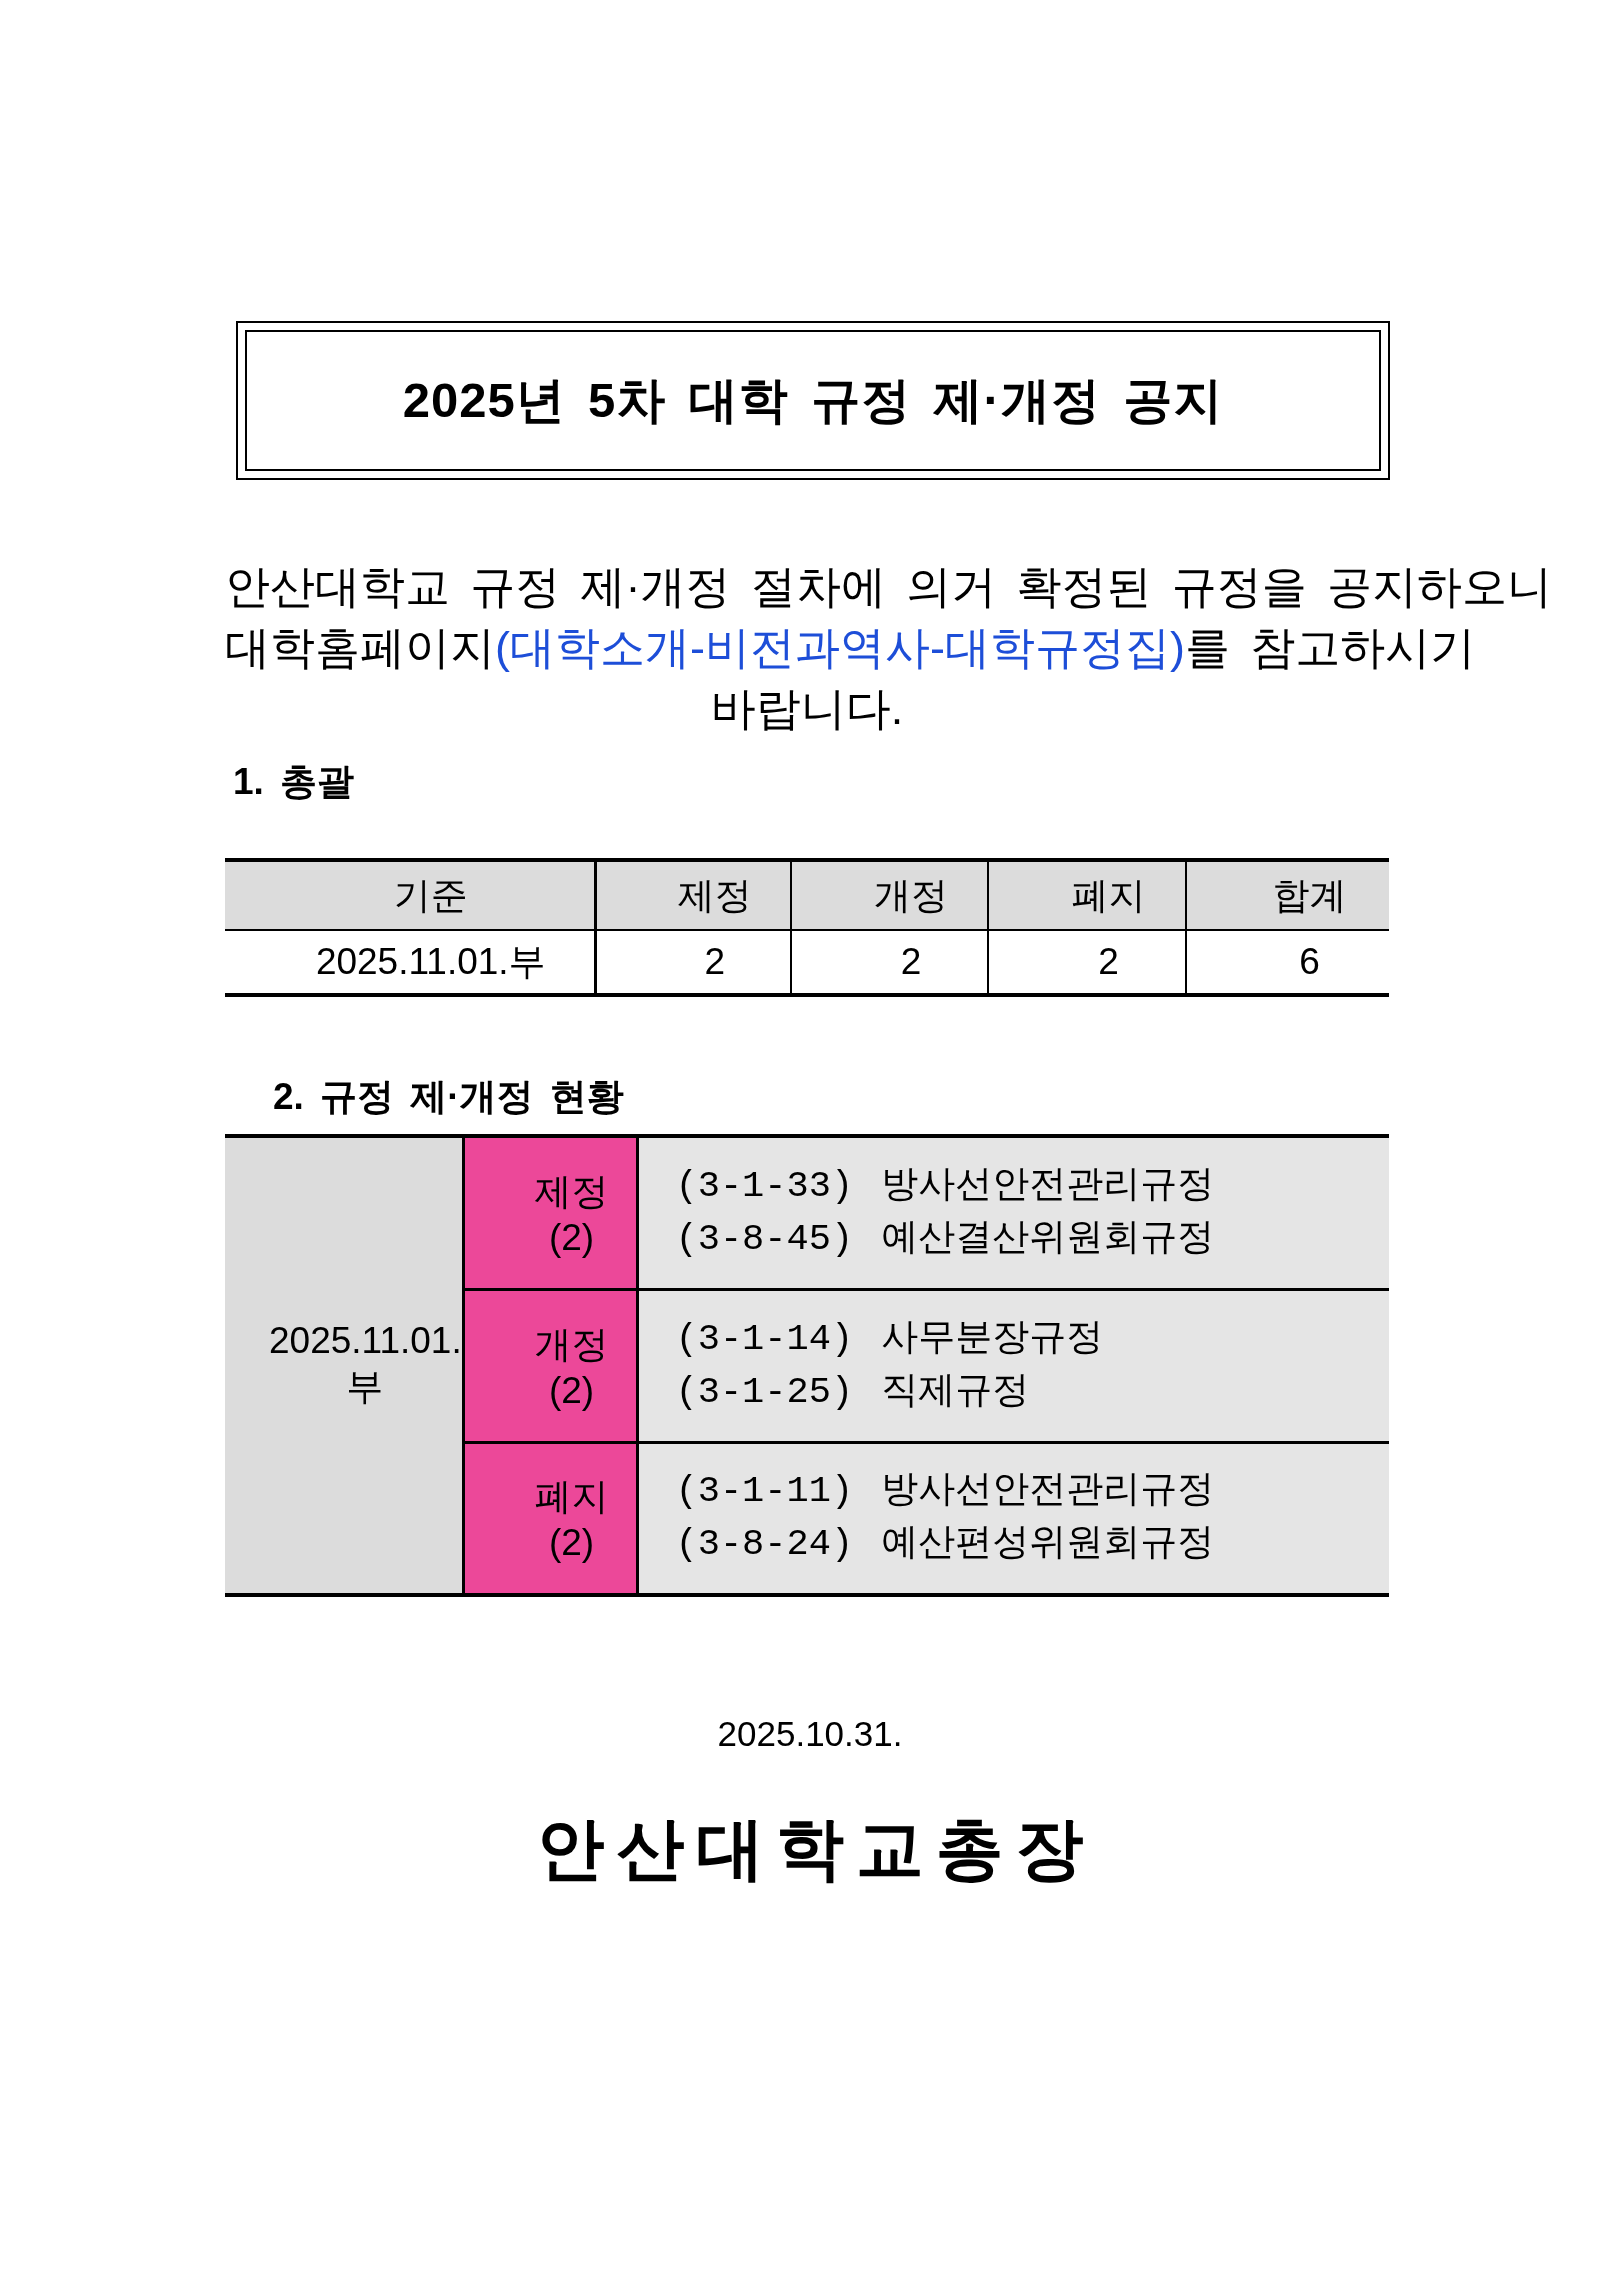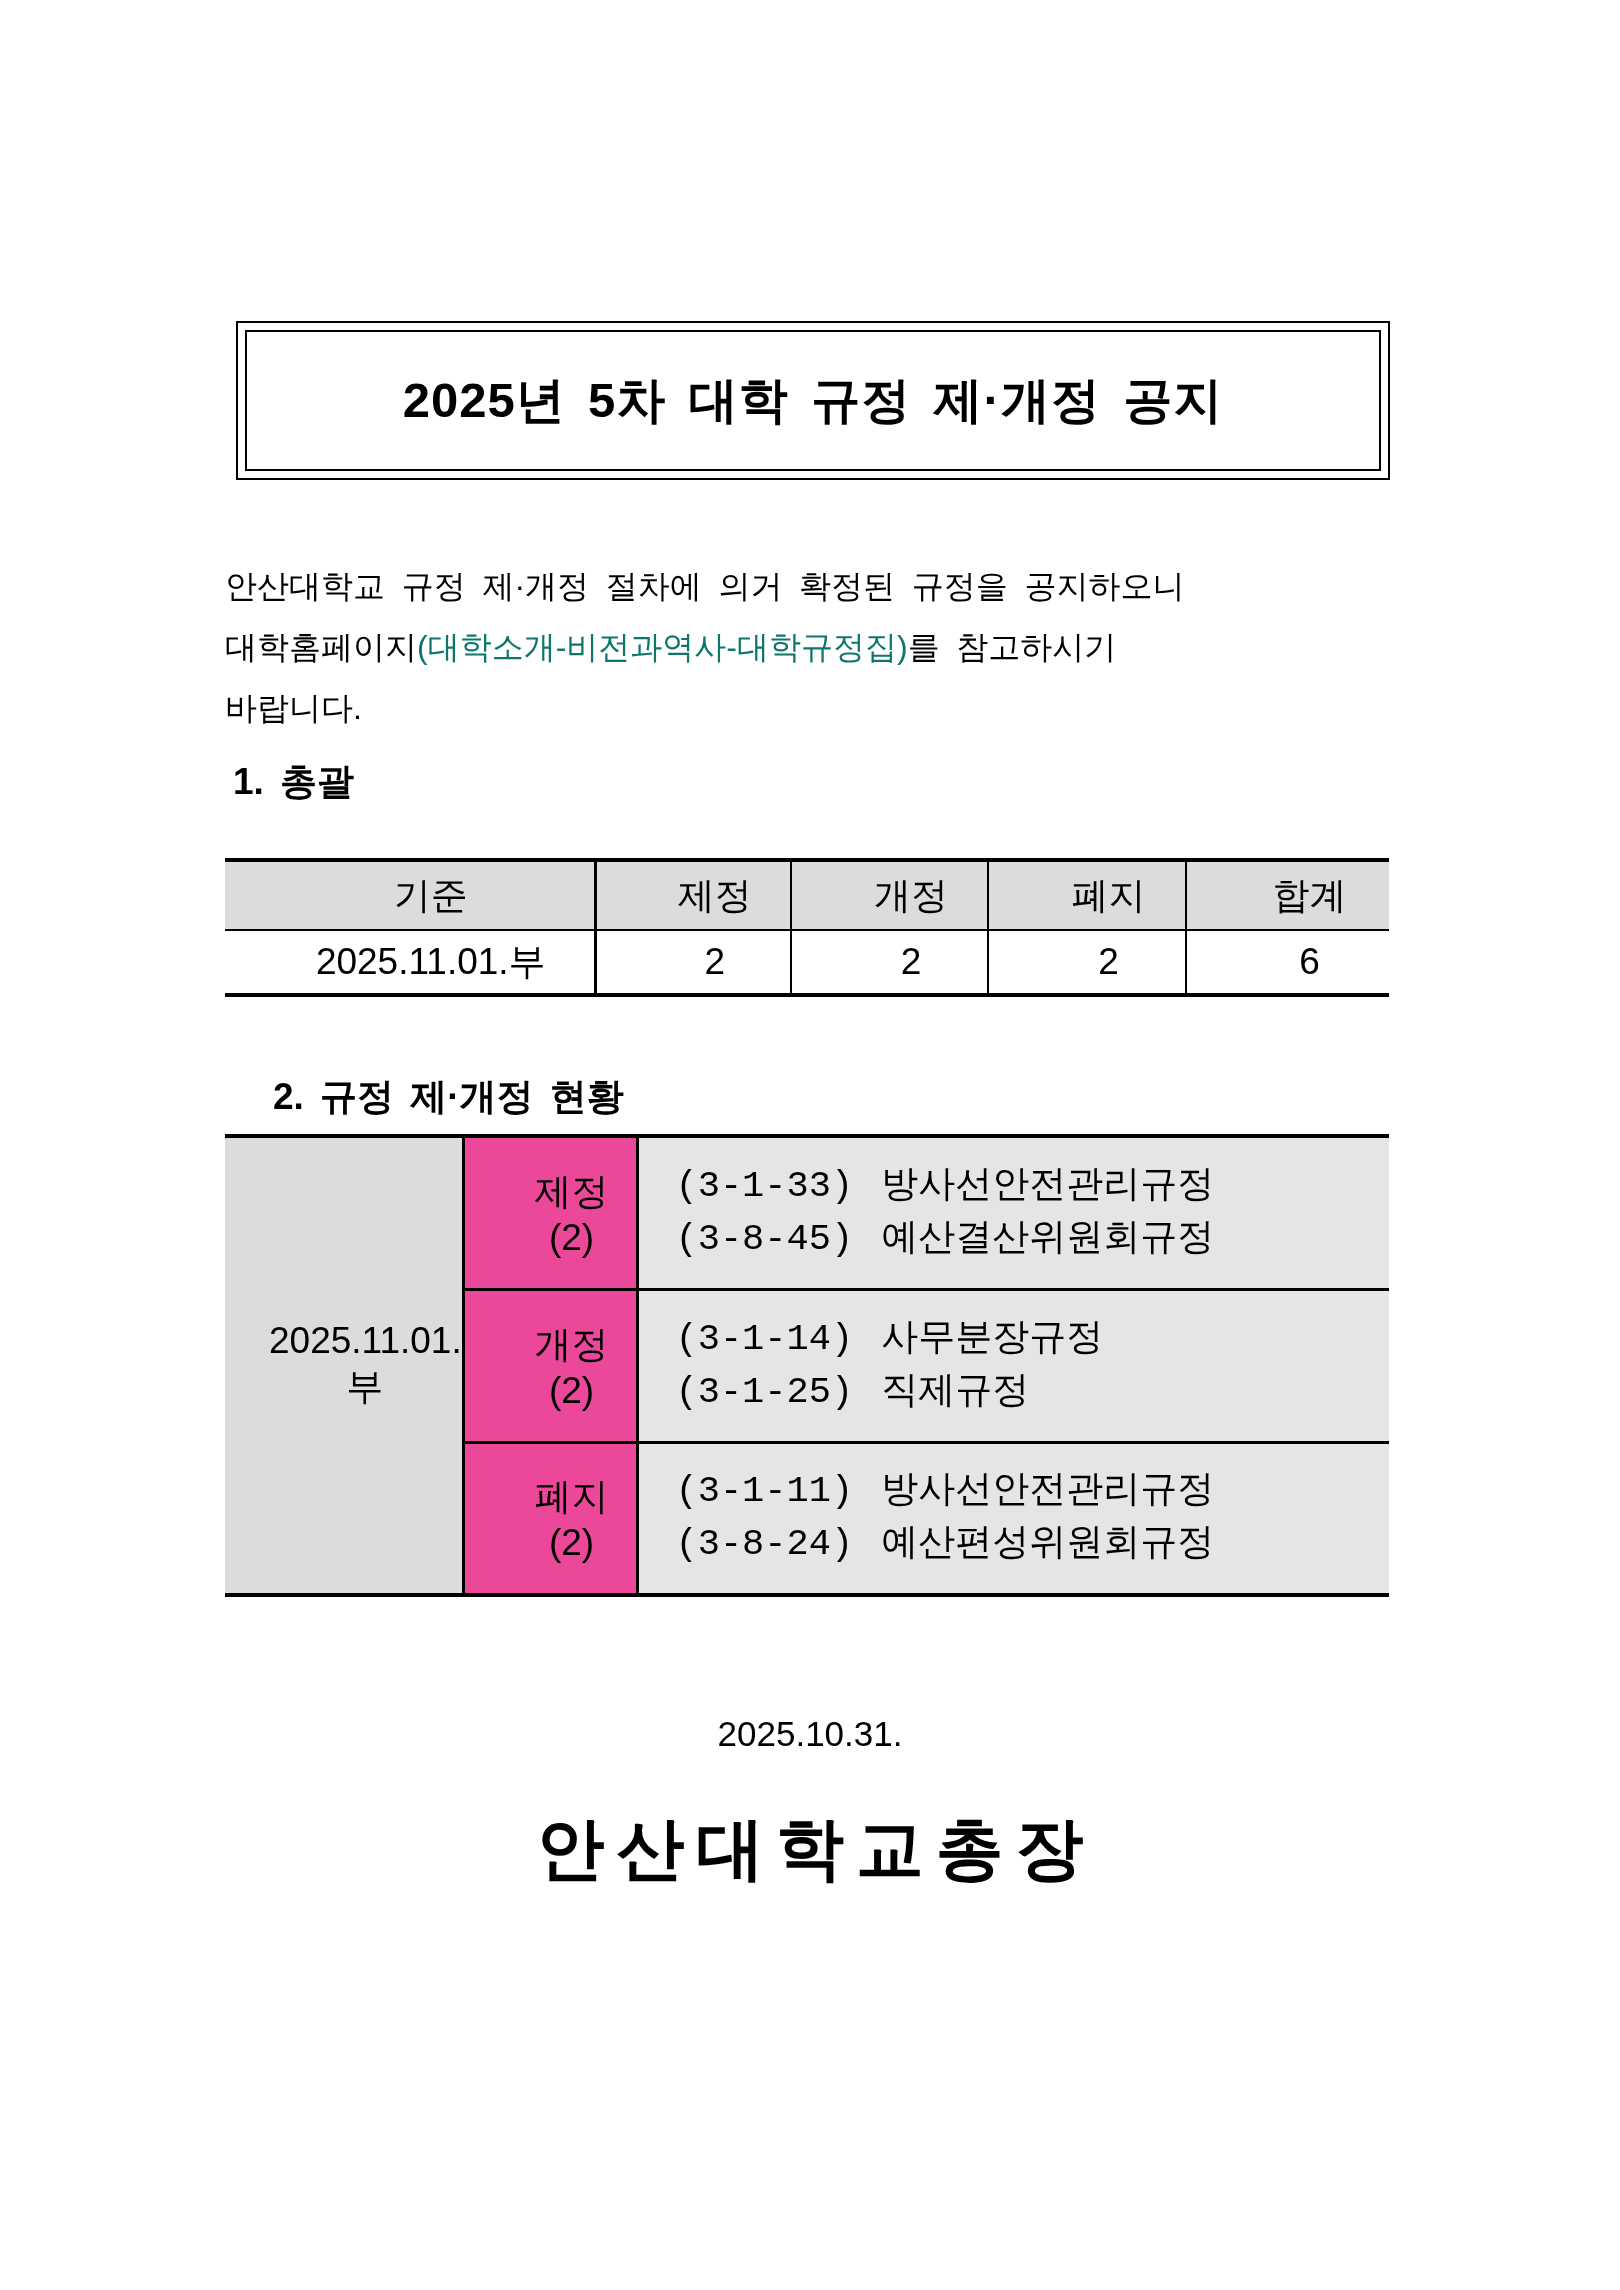--- a/index.html
+++ b/index.html
@@ -34,26 +34,27 @@
     letter-spacing: 1px;
     white-space: nowrap;
     word-spacing: 7.8px;
   }
 
   
   .notice {
     position: absolute;
     left: 225px; top: 556px;
     width: 1164px;
-    font-size: 32px;
+    text-align: center;
+    font-size: 45px;
     line-height: 61px;
     word-spacing: 7.8px;
   }
   .nline { white-space: nowrap; }
-  .link-text { color: #0f766e; }
+  .link-text { color: #1d4ed8; }
 
   
   .heading {
     position: absolute;
     left: 233px;
     font-size: 37px;
     font-weight: bold;
     line-height: 47px;
     white-space: nowrap;
     word-spacing: 5.9px;

